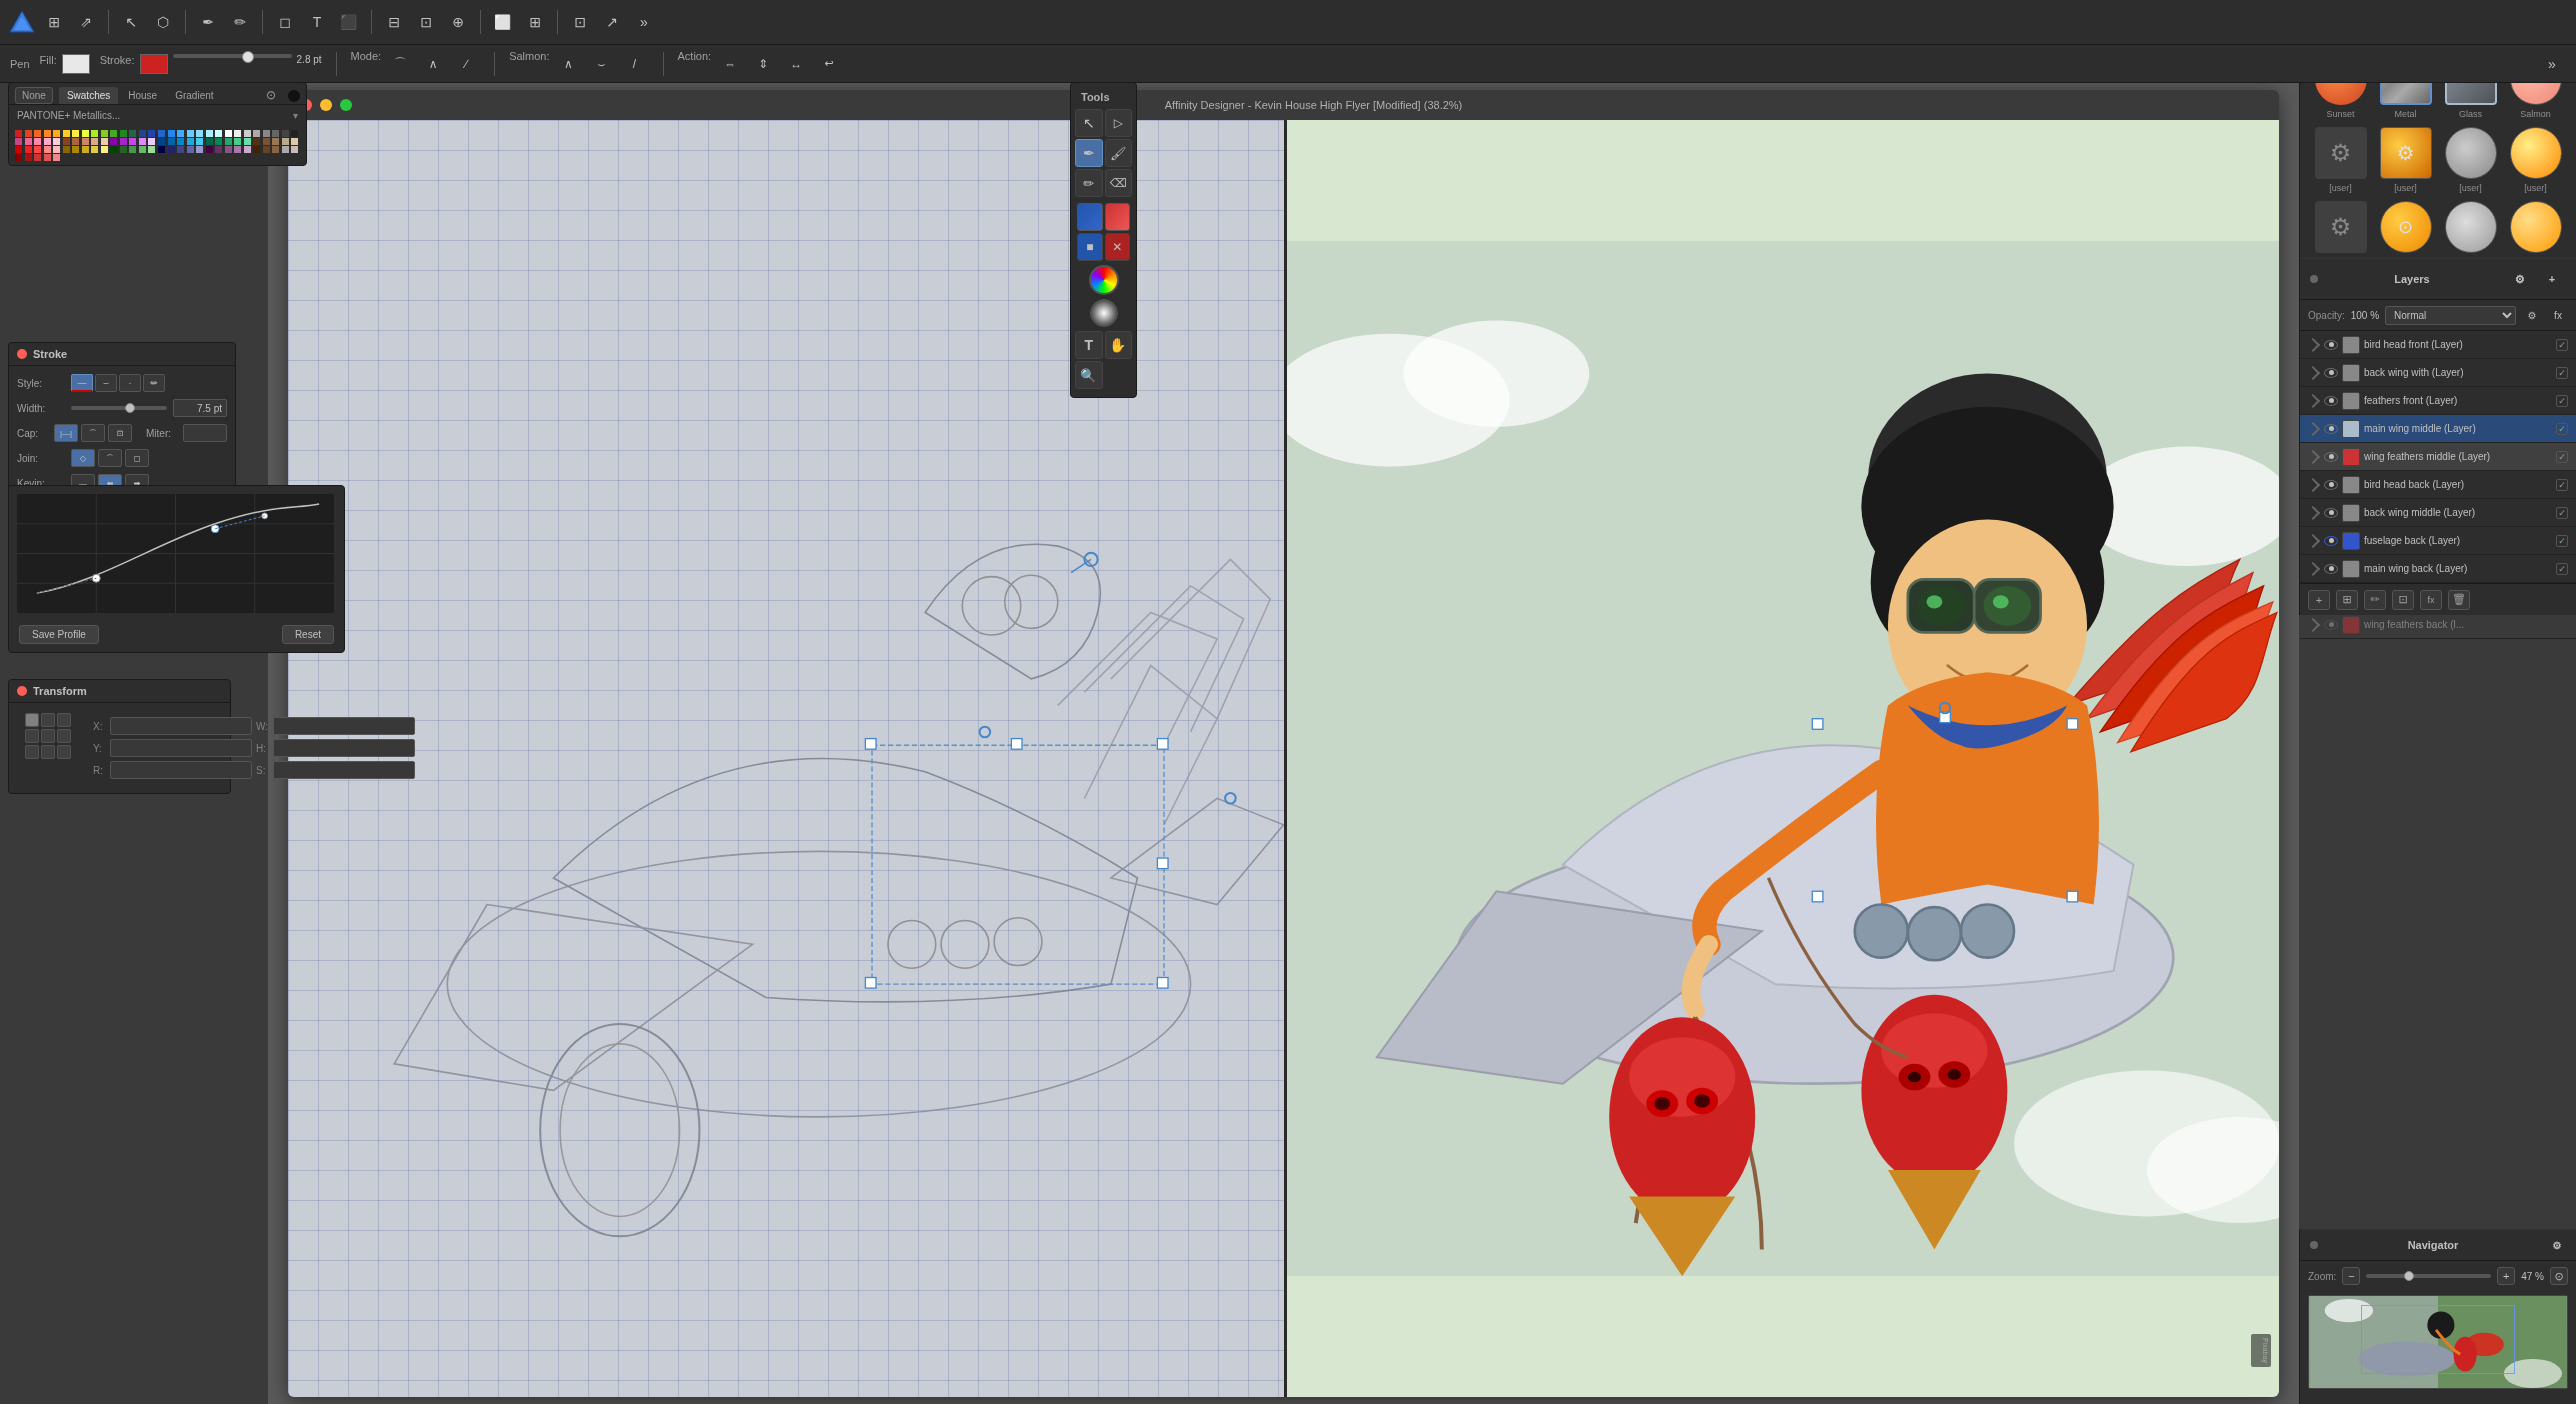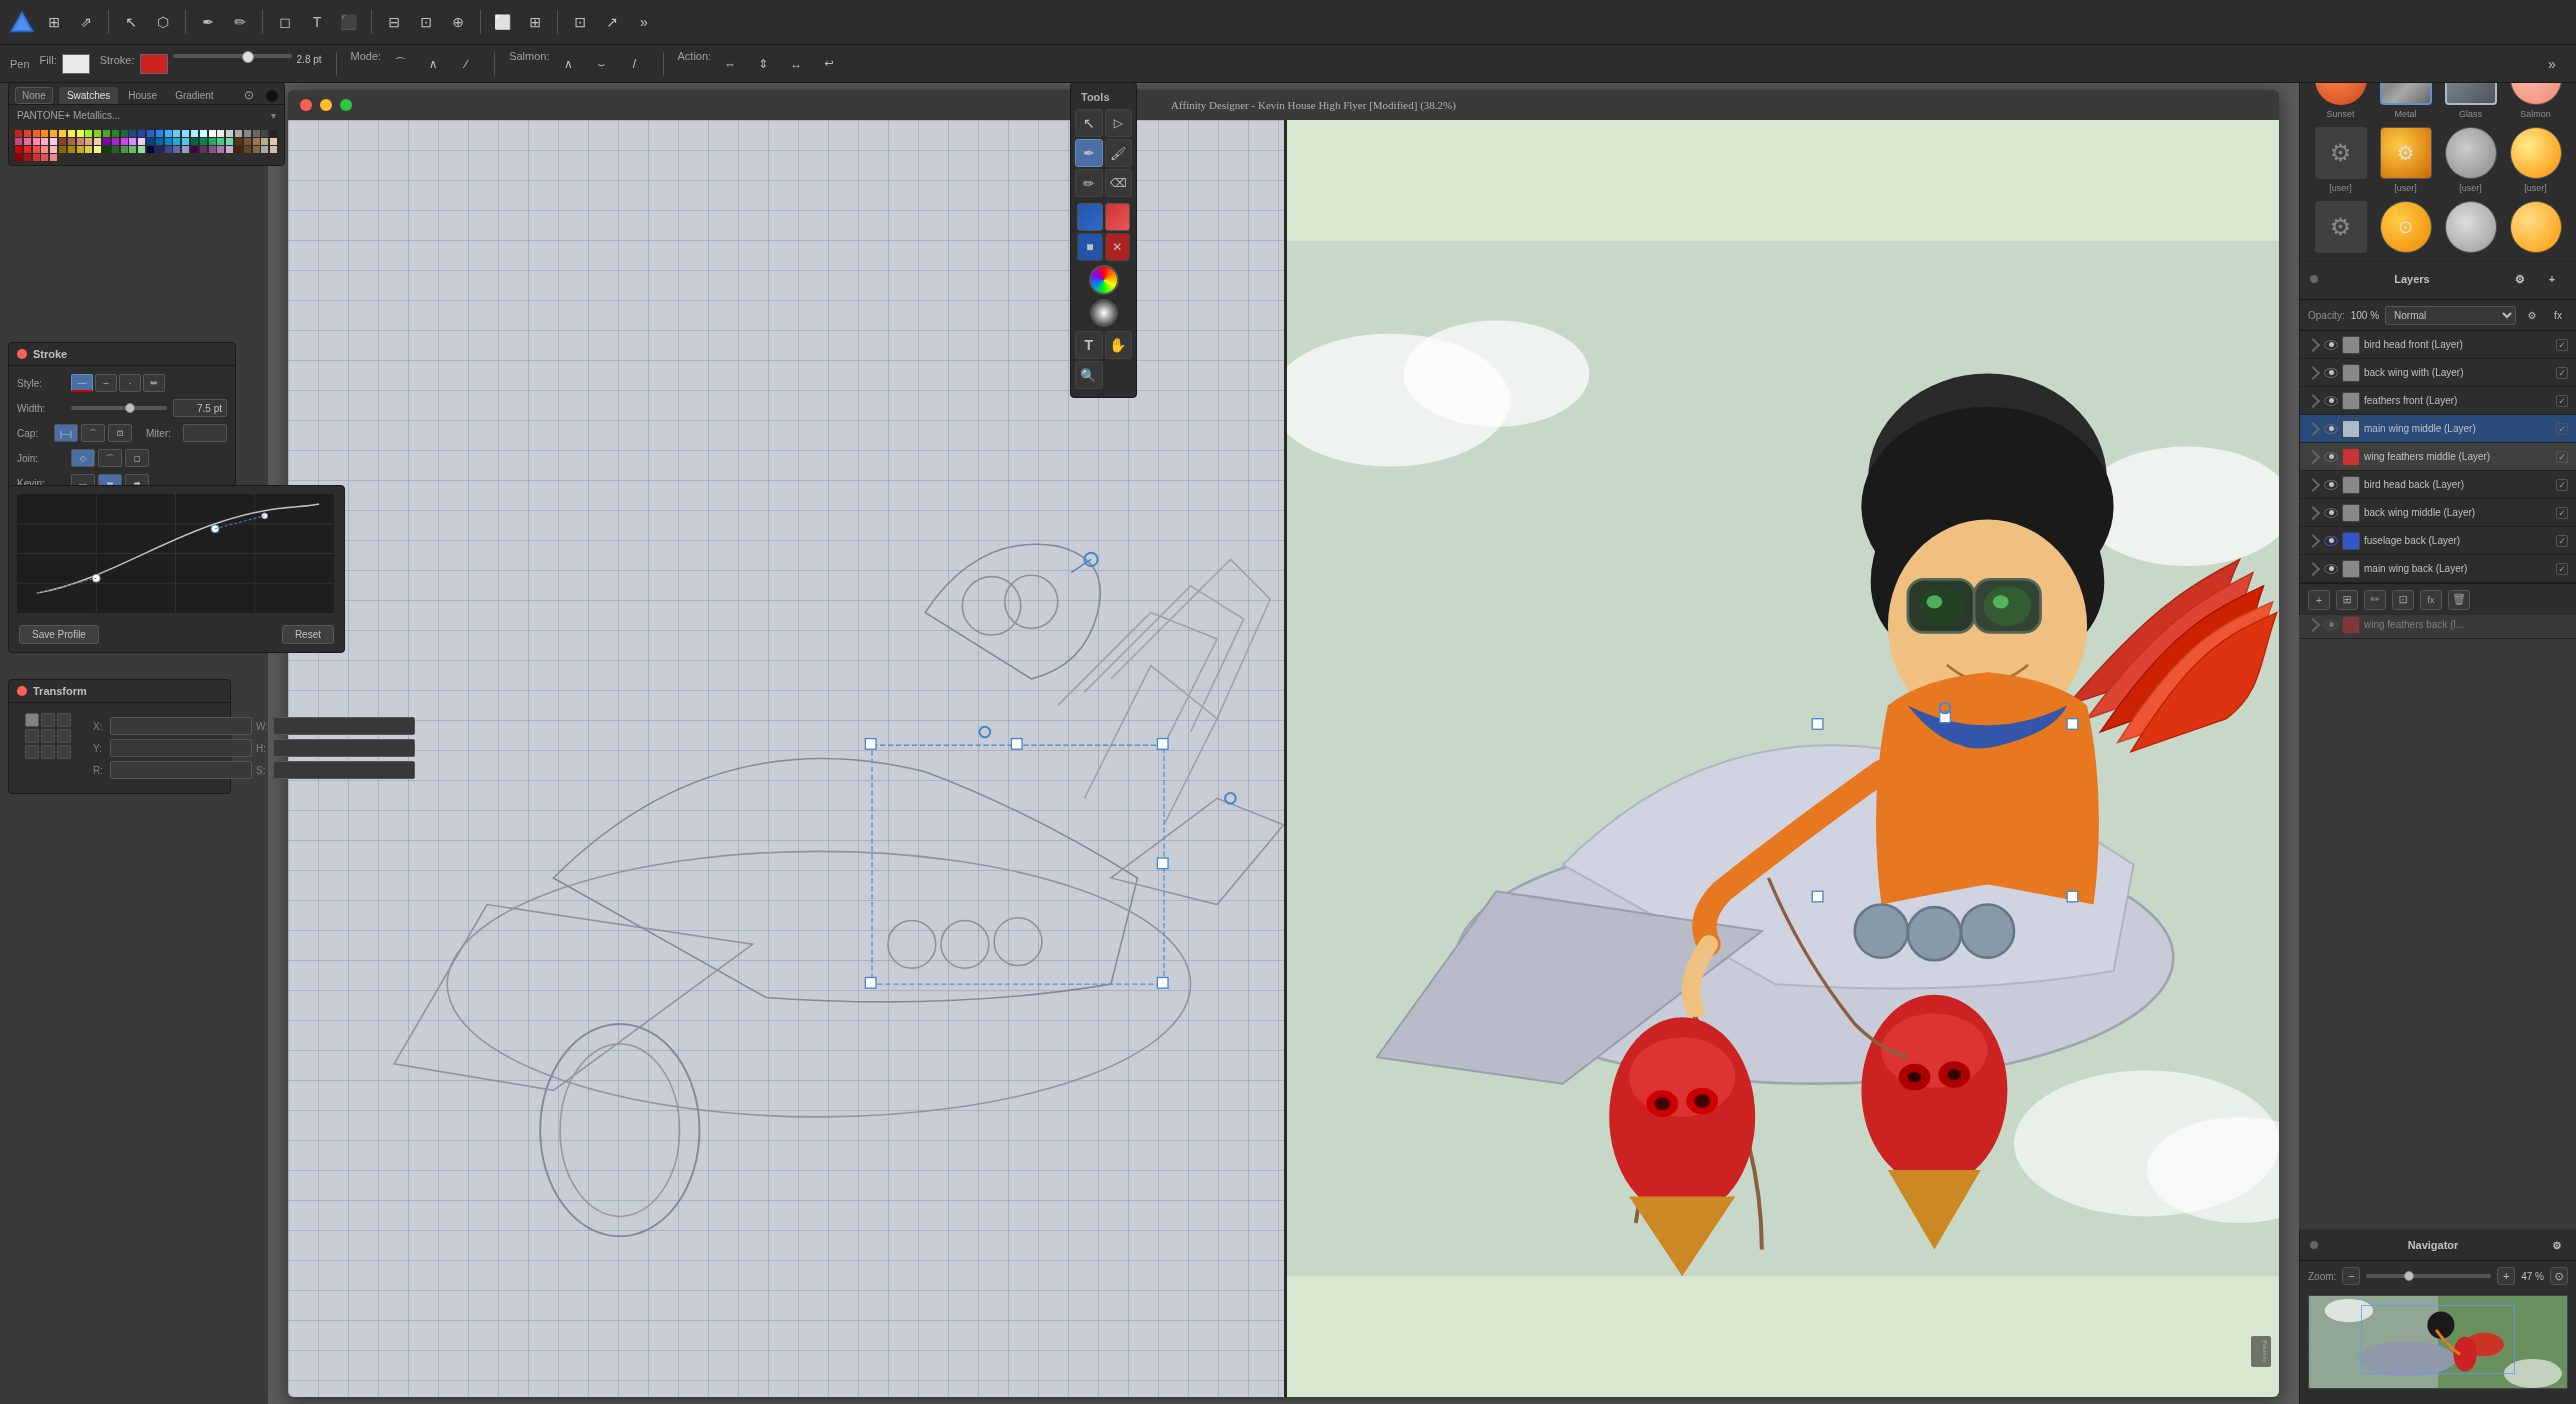--- a/index.html
+++ b/index.html
@@ -84,21 +84,21 @@
       background: #e0e0e0;
       border-radius: 50%;
       top: -3px; left: 69px;
       border: 1px solid #888;
     }
 
     
     .swatches-panel {
       position: absolute;
       top: 82px; left: 8px;
-      width: 277px;
+      width: 299px;
       background: #2d2d2d;
       border: 1px solid #1a1a1a;
       border-radius: 4px;
       z-index: 50;
     }
     .panel-tabs {
       display: flex;
       border-bottom: 1px solid #1a1a1a;
       padding: 4px 6px 0;
       gap: 2px;
@@ -302,21 +302,20 @@
       overflow: hidden;
     }
     .canvas-window {
       position: absolute;
       top: 8px; left: 20px;
       right: 20px; bottom: 8px;
       background: #4a4a4a;
       border-radius: 6px;
       overflow: hidden;
       box-shadow: 0 4px 20px rgba(0,0,0,0.5);
-      font-family: Liberation Serif, serif;
     }
     .canvas-titlebar {
       height: 30px;
       background: #3a3a3a;
       display: flex; align-items: center;
       padding: 0 12px;
       gap: 8px;
     }
     .window-btn {
       width: 12px; height: 12px;

